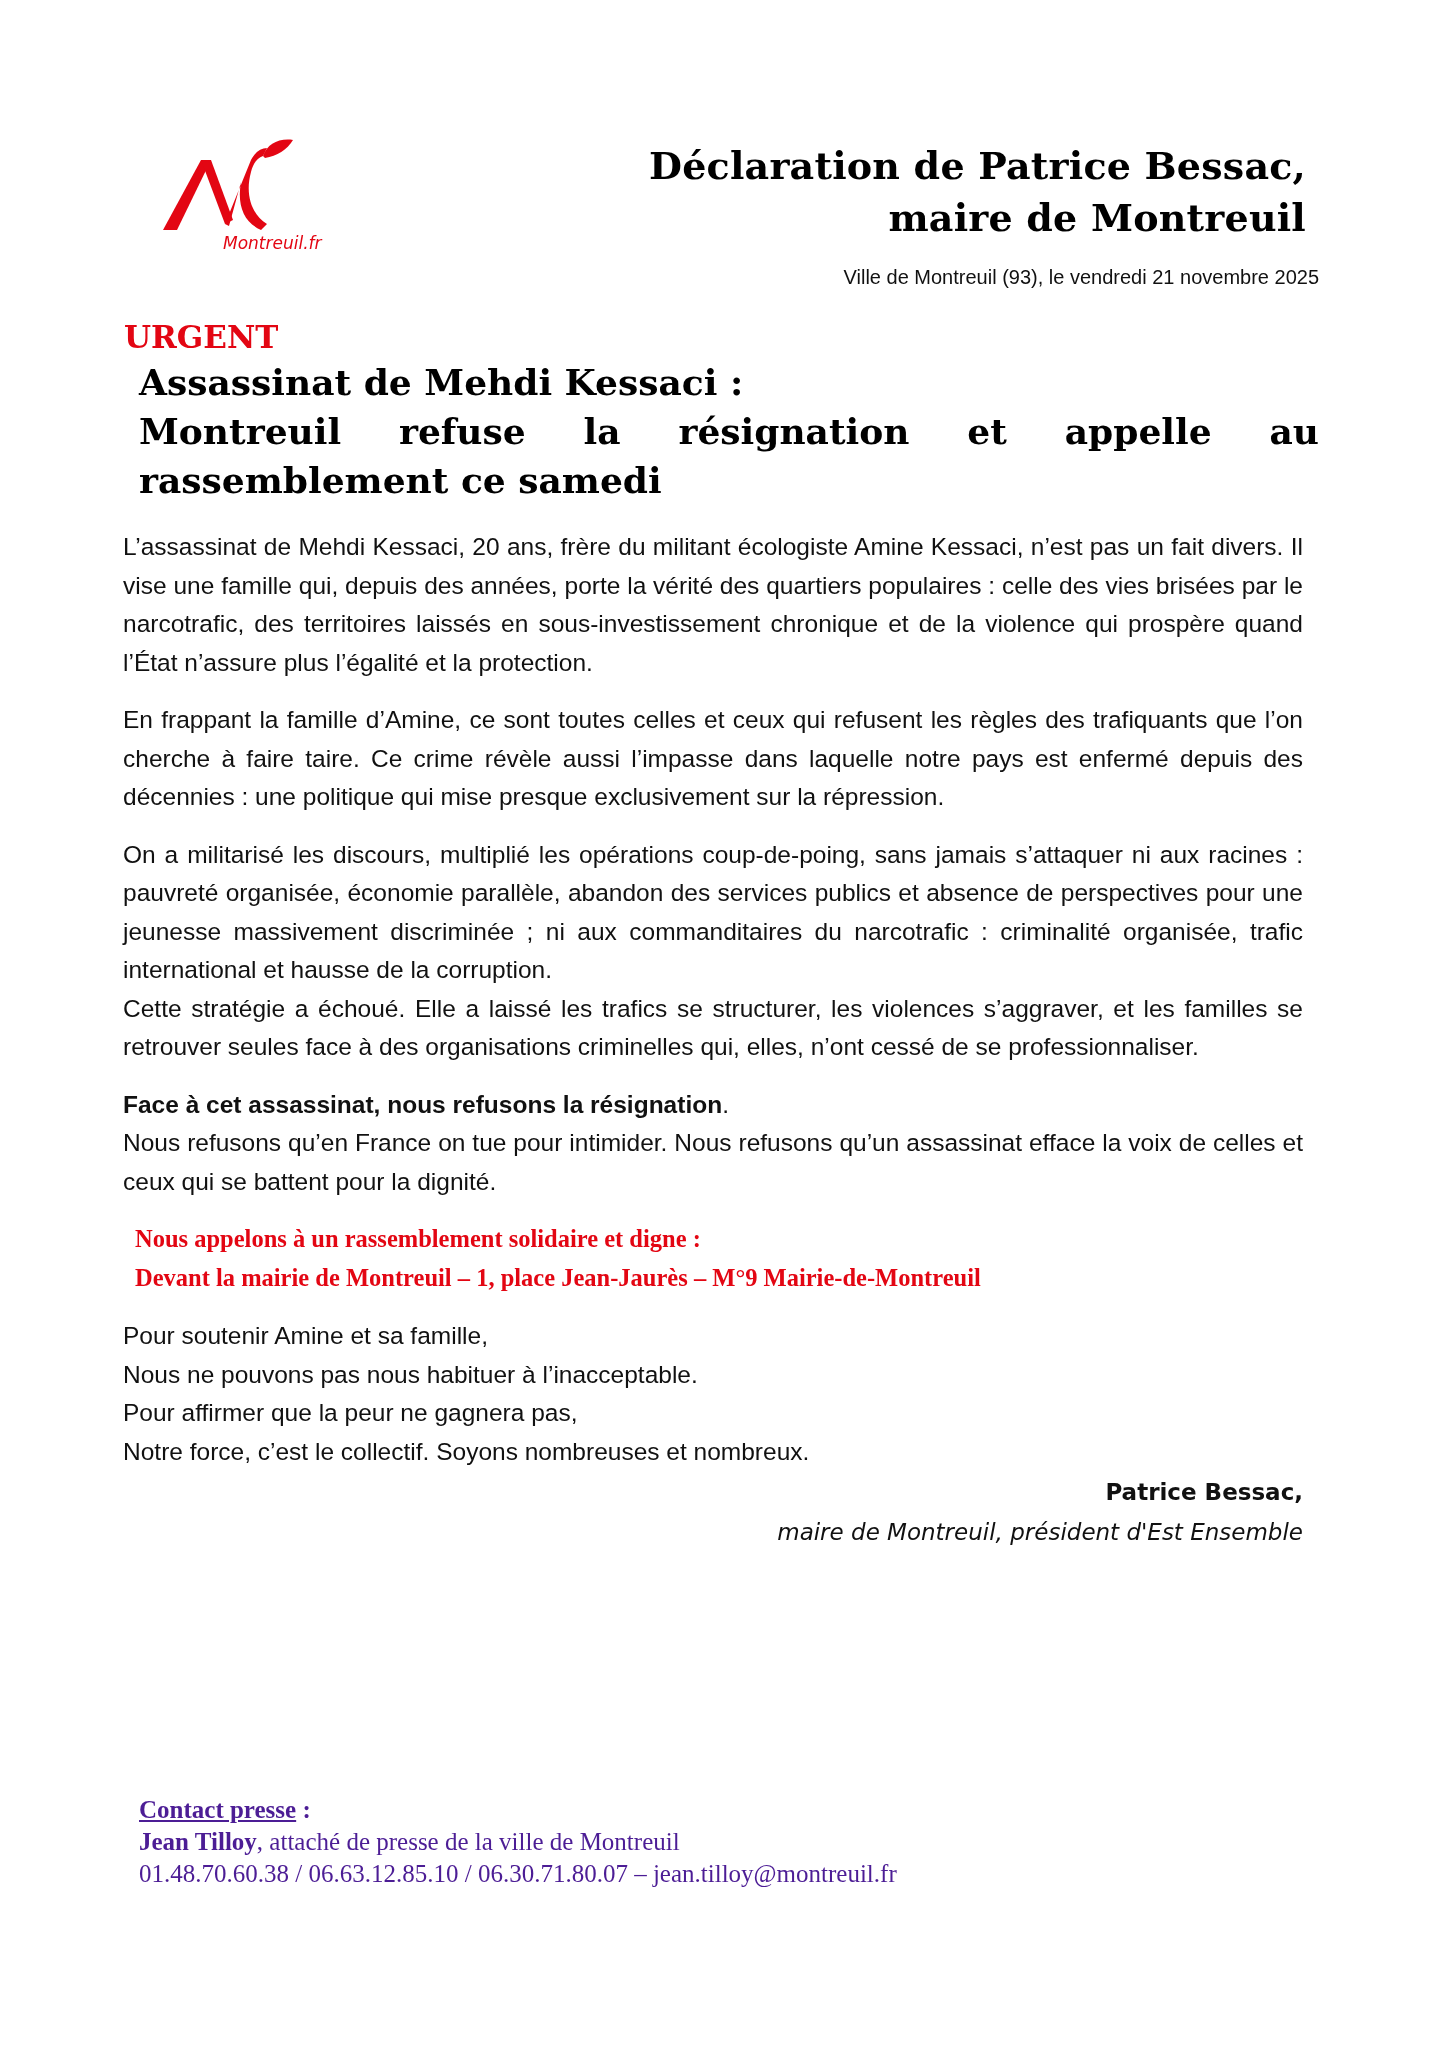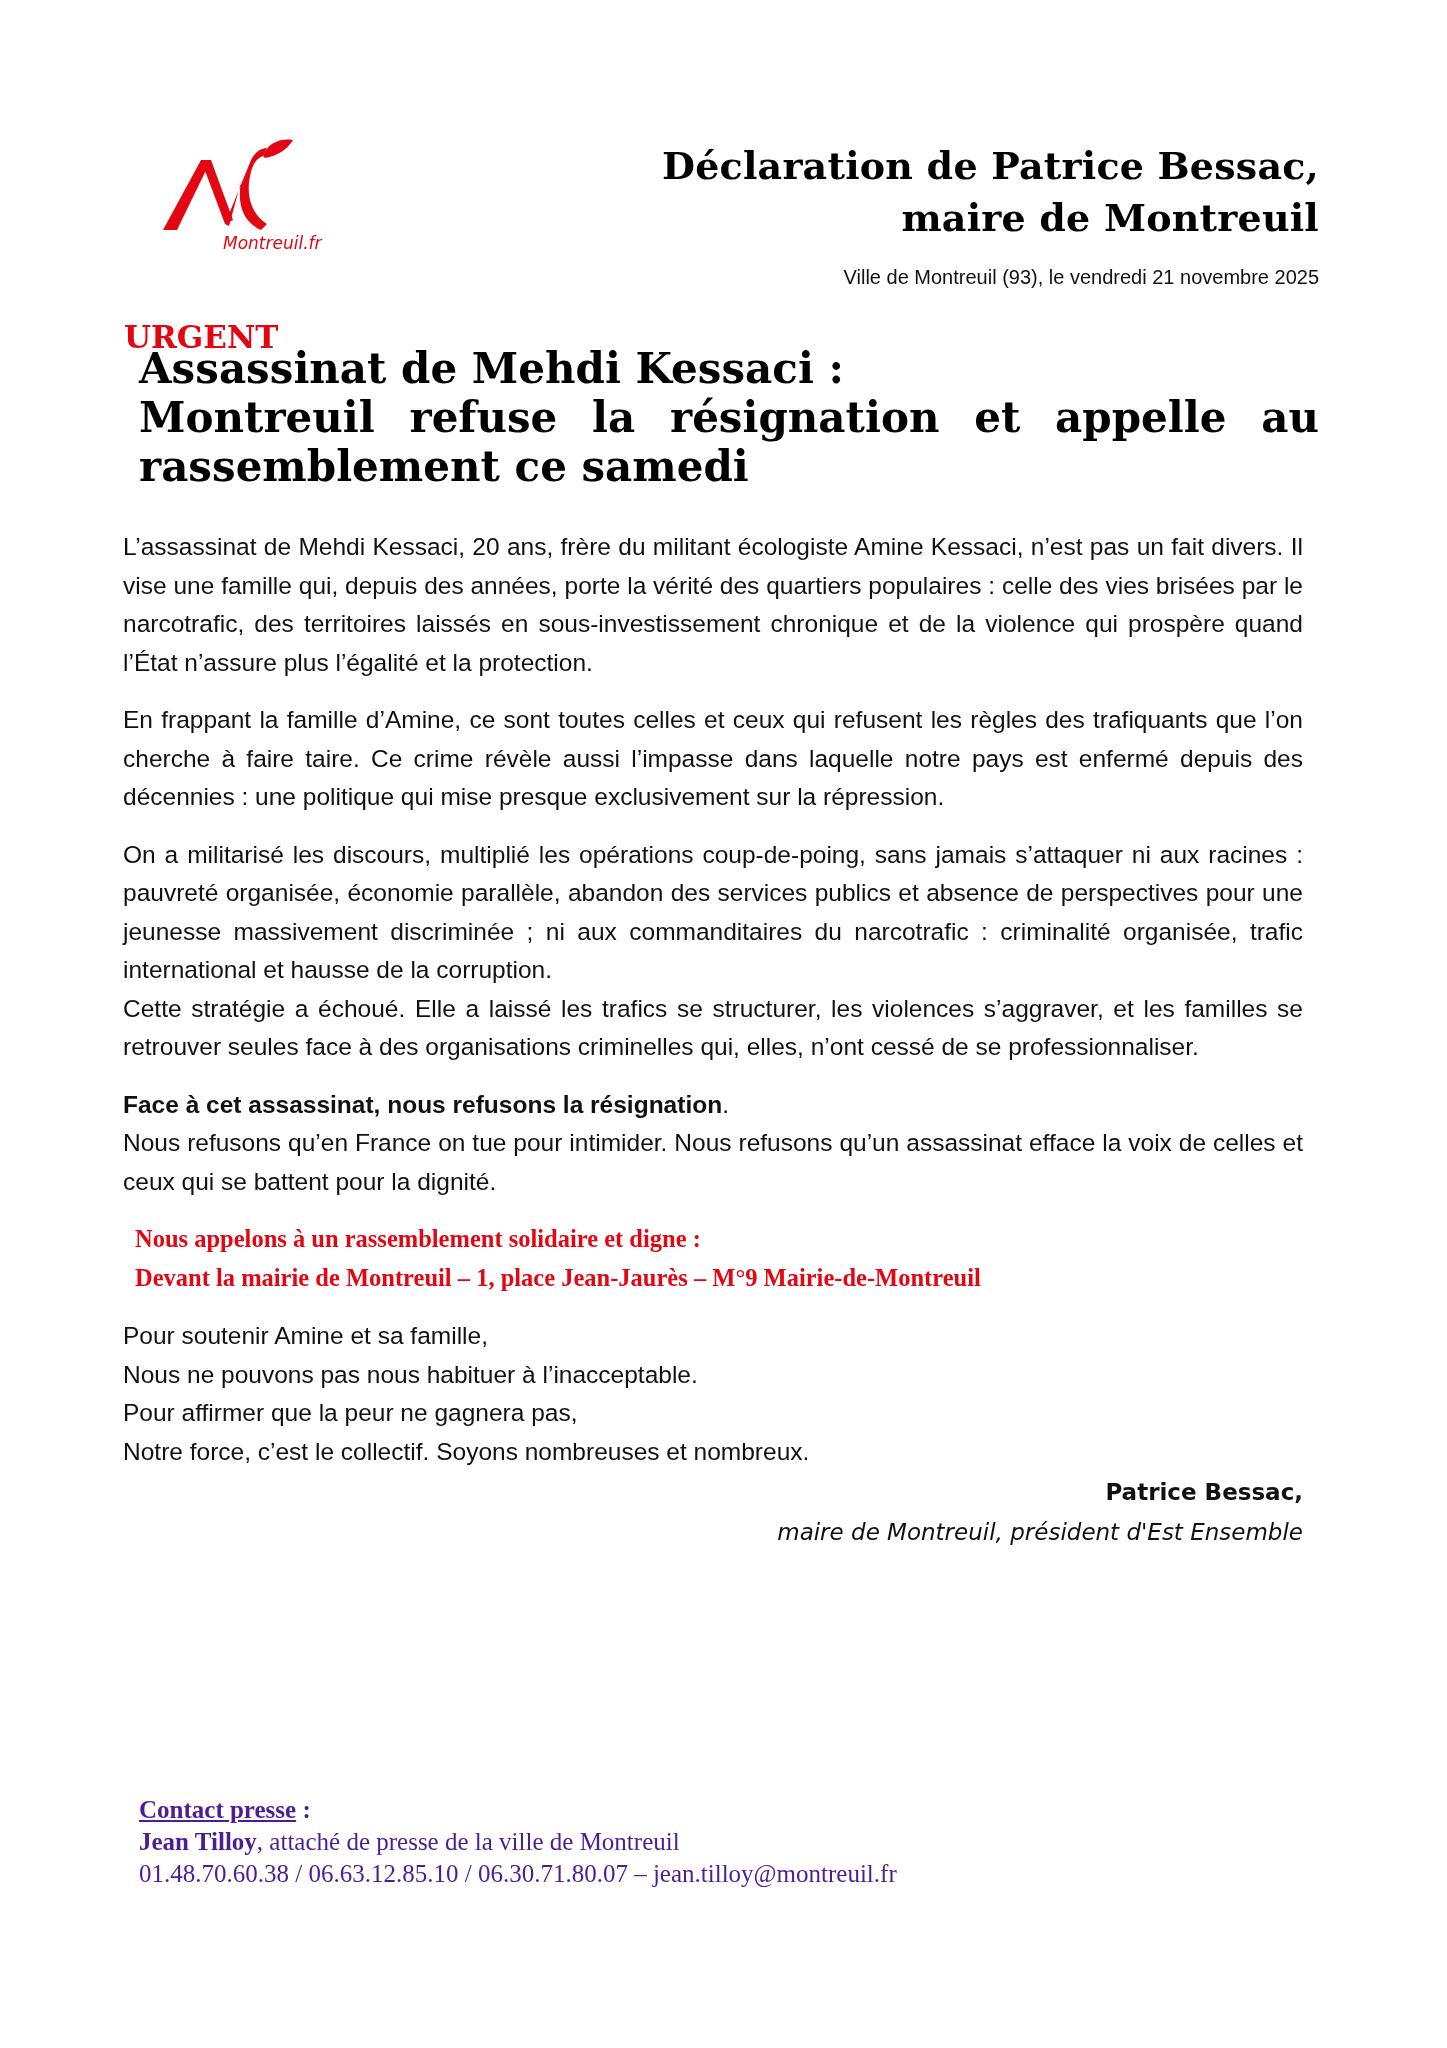--- a/index.html
+++ b/index.html
@@ -35,21 +35,21 @@
       top: 95px;
       font-family: "DejaVu Sans", sans-serif;
       font-style: italic;
       font-size: 17px;
       color: #e30613;
       white-space: nowrap;
     }
     
     .header-title {
       position: absolute;
-      right: 128px;
+      right: 141px;
       top: 140px;
       text-align: right;
       font-family: "DejaVu Serif", serif;
       font-weight: bold;
       font-size: 38px;
       line-height: 52px;
       color: #000000;
       letter-spacing: 0.2px;
     }
     .header-title div { white-space: nowrap; }
@@ -69,25 +69,25 @@
       top: 318px;
       font-family: "DejaVu Serif", serif;
       font-weight: bold;
       font-size: 31px;
       line-height: 38px;
       color: #e30613;
     }
     .headline {
       position: absolute;
       left: 139px;
-      top: 344px;
+      top: 358px;
       width: 1180px;
       font-family: "DejaVu Serif", serif;
       font-weight: bold;
-      font-size: 42px;
+      font-size: 36px;
       line-height: 49px;
       color: #000000;
     }
     .headline .line { display: block; white-space: nowrap; }
     .headline .justify {
       display: flex;
       justify-content: space-between;
       width: 1180px;
     }
     

